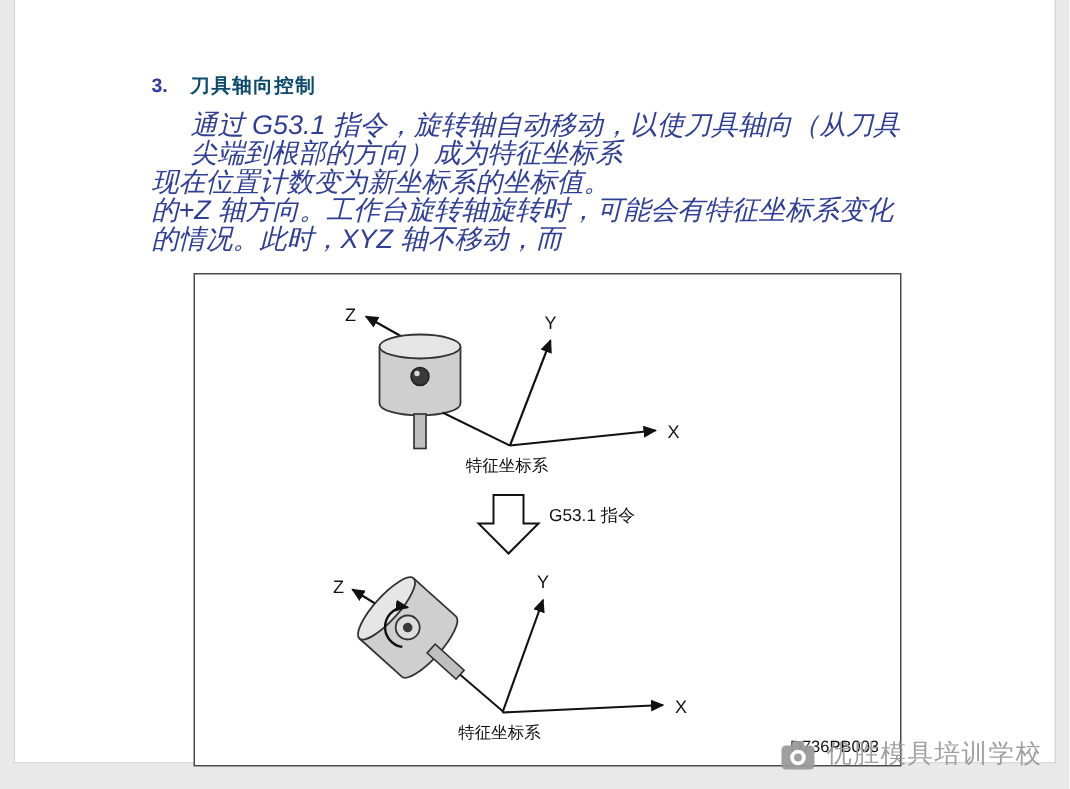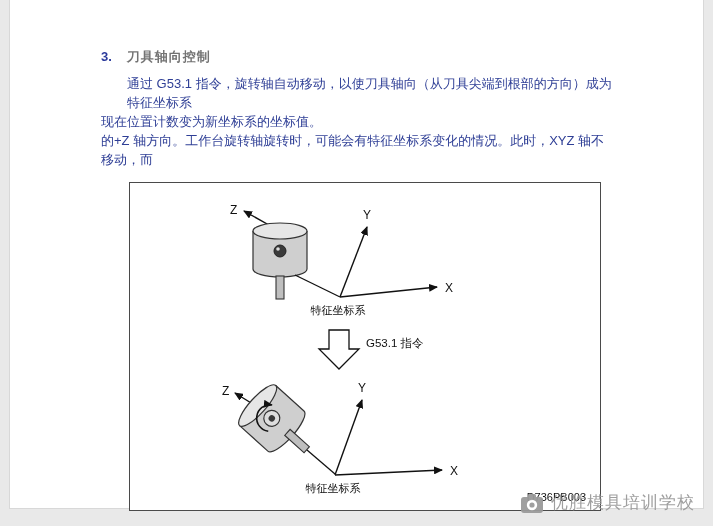--- a/index.html
+++ b/index.html
@@ -31,27 +31,28 @@
     width: 560px;
   }
   .heading-row {
     display: flex;
     gap: 15px;
     align-items: baseline;
     font-size: 13px;
     font-weight: bold;
   }
   .h-num { color: #2b3a9c; }
-  .h-title { color: #737373; letter-spacing: 1px; }
+  .h-title { color: #0c4a6e; letter-spacing: 1px; }
   .para {
     margin-top: 8px;
     color: #2f3f96;
-    font-size: 13px;
+    font-size: 18px;
     line-height: 19px;
     width: 512px;
+    font-style: italic;
   }
   .para-line.indent { padding-left: 26px; }
   .figure-box {
     margin-top: 13px;
     margin-left: 28px;
     width: 472px;
     height: 329px;
     border: 1px solid #4a4a4a;
     background: #ffffff;
   }

